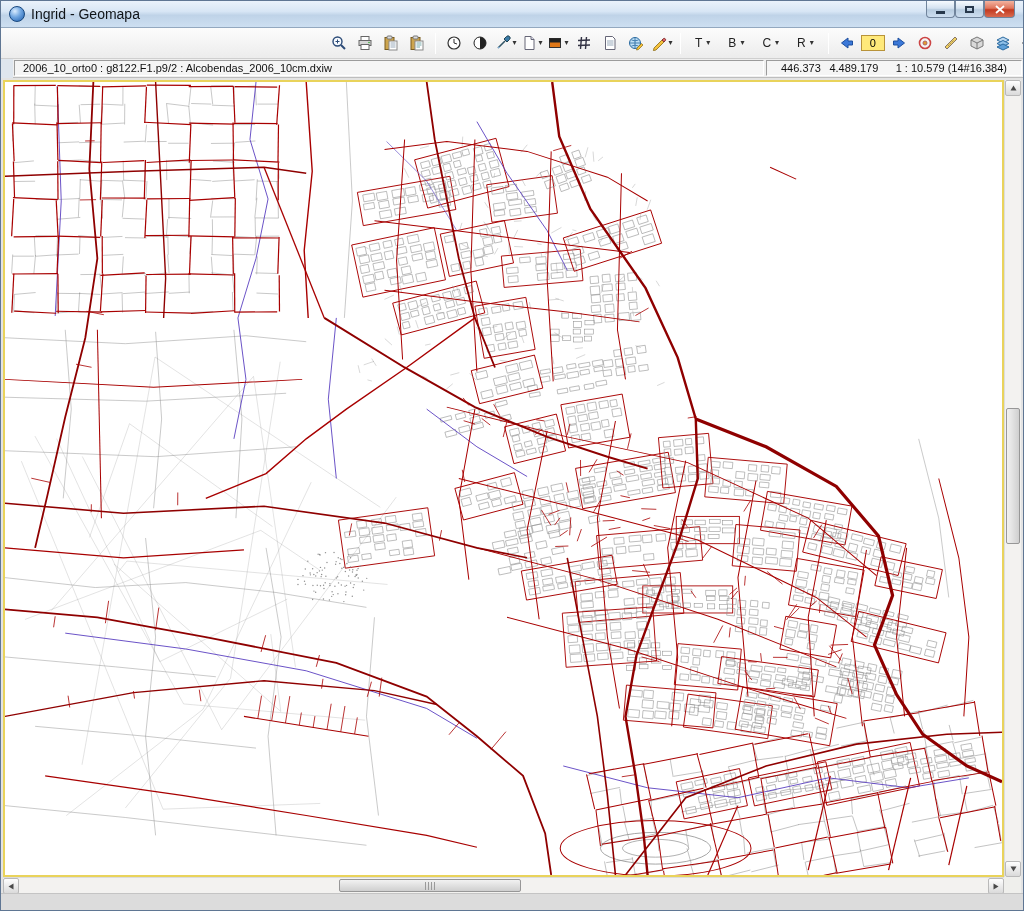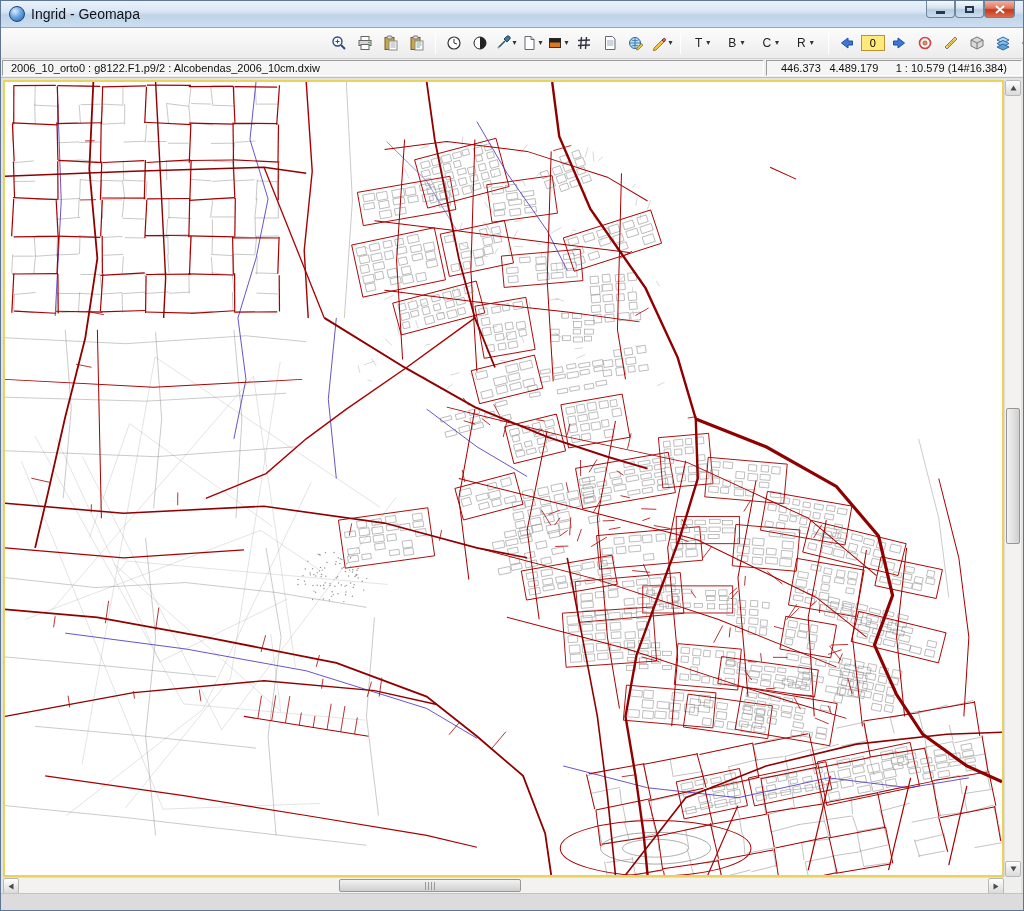--- a/index.html
+++ b/index.html
@@ -28,21 +28,21 @@
   .tbtn{min-width:24px;height:24px;display:flex;align-items:center;justify-content:center;
     background:none;border:none;padding:0 1px;border-radius:3px;}
   .arrow{font-size:8px;color:#333;line-height:1;margin-left:1px;}
   .letterbtn{display:flex;align-items:center;gap:3px;height:24px;padding:0 8px;background:none;border:none;
     font-family:"Liberation Sans",sans-serif;font-size:12px;color:#222;border-radius:3px;}
   .sep{width:1px;height:21px;background:#c4c4c4;border-right:1px solid #ffffff;margin:0 4px;}
   .navinput{width:24px;height:16px;box-sizing:border-box;text-align:center;font-size:11px;
     background:#ffe97a;border:1px solid #b8933a;padding:0;font-family:"Liberation Sans",sans-serif;}
   .rightgroup{margin-left:auto;display:flex;align-items:center;gap:2px;}
   
-  .statusbar{position:absolute;top:58px;left:0;right:0;height:19px;box-sizing:border-box;display:flex;
+  .statusbar{position:absolute;top:58px;left:12px;right:0;height:19px;box-sizing:border-box;display:flex;
     background:#efefef;border-bottom:1px solid #bdbdbd;font-size:11px;color:#101010;}
   .sbpanel{box-sizing:border-box;margin:1px;border:1px solid;border-color:#9b9b9b #ffffff #ffffff #9b9b9b;
     display:flex;align-items:center;background:#f5f5f5;white-space:nowrap;overflow:hidden;}
   .sb-left{flex:1;padding:0 8px;}
   .sb-right{width:256px;justify-content:flex-end;padding:0 14px;gap:0;}
   .sb-right .gap-s{width:9px;}
   .sb-right .gap-l{width:18px;}
   
   .maparea{position:absolute;top:77px;left:0;right:0;bottom:0;box-sizing:border-box;background:#e3e3e3;
     display:grid;grid-template-columns:1fr 17px;grid-template-rows:1fr 16px 17px;padding:2px 2px 0 2px;}

